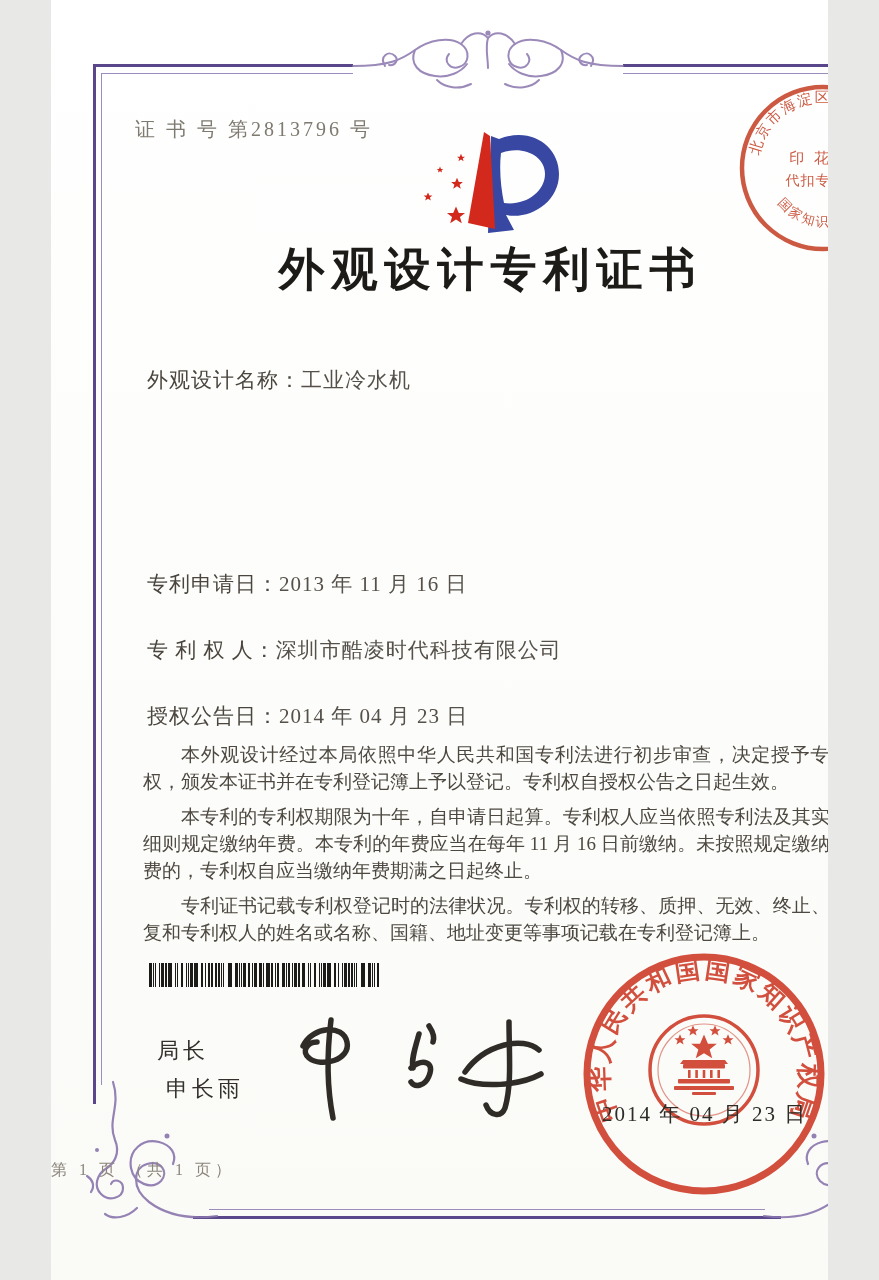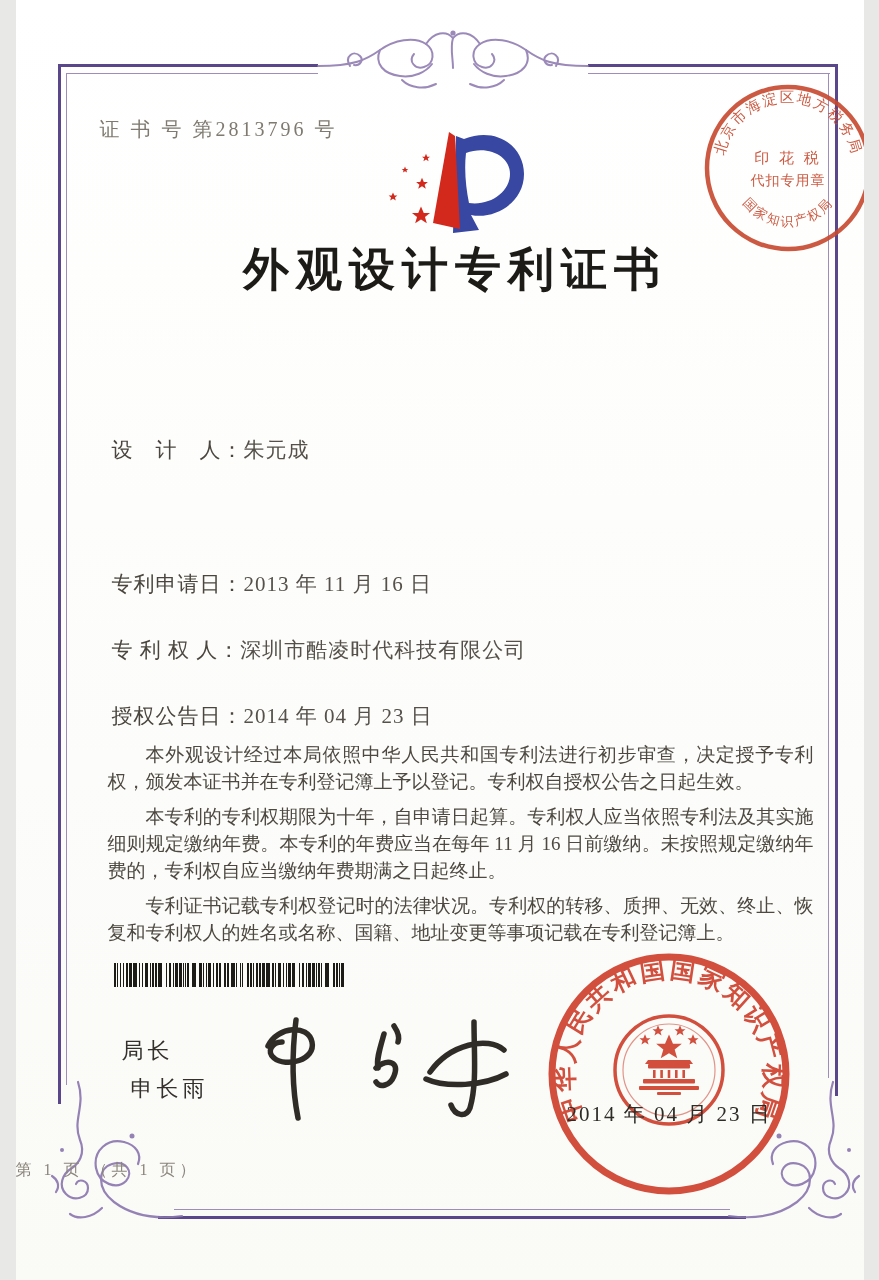--- a/index.html
+++ b/index.html
@@ -1,16 +1,16 @@
 <!DOCTYPE html>
 <html><head>
 <meta charset="utf-8">
 <style>
   html,body{margin:0;padding:0;background:#e8e8e6;}
-  .page{position:relative;width:848px;height:1280px;margin:0 auto;background:linear-gradient(180deg,#ffffff 0%,#fcfcfa 60%,#fafaf7 100%);overflow:hidden;font-family:"Liberation Serif","DejaVu Serif",serif;}
+  .page{position:relative;width:777px;height:1280px;margin:0 auto;background:linear-gradient(180deg,#ffffff 0%,#fcfcfa 60%,#fafaf7 100%);overflow:hidden;font-family:"Liberation Serif","DejaVu Serif",serif;}
   .abs{position:absolute;}
   .line{position:absolute;background:#59468b;}
   .line.thin{background:#9c8dbd;}
   .cert-no{position:absolute;left:84px;top:116px;font-size:20px;color:#7e7a70;letter-spacing:3px;}
   .title{position:absolute;left:0;top:239px;width:879px;text-align:center;font-size:46px;font-weight:bold;color:#1d1b18;letter-spacing:7px;margin:0;}
   .field{position:absolute;left:96px;font-size:21px;color:#4a463e;letter-spacing:1px;white-space:nowrap;}
   .field .fvalue{color:#55514a;}
   .body-text{position:absolute;left:92px;top:733px;width:706px;font-size:19px;line-height:27px;color:#4d4941;text-align:justify;}
   .body-text p{margin:8px 0 0 0;text-indent:2em;}
   .barcode{position:absolute;left:98px;top:963px;width:238px;height:24px;font-size:0;}
@@ -91,21 +91,21 @@
       <path transform="translate(50,32) scale(0.42)" d="M0,-10L2.94,-3.09L9.51,-3.09L4.19,1.18L6.12,7.64L0,3.8L-6.12,7.64L-4.19,1.18L-9.51,-3.09L-2.94,-3.09Z"></path>
       <path transform="translate(29,44) scale(0.34)" d="M0,-10L2.94,-3.09L9.51,-3.09L4.19,1.18L6.12,7.64L0,3.8L-6.12,7.64L-4.19,1.18L-9.51,-3.09L-2.94,-3.09Z"></path>
       <path transform="translate(46,58) scale(0.62)" d="M0,-10L2.94,-3.09L9.51,-3.09L4.19,1.18L6.12,7.64L0,3.8L-6.12,7.64L-4.19,1.18L-9.51,-3.09L-2.94,-3.09Z"></path>
       <path transform="translate(17,71) scale(0.46)" d="M0,-10L2.94,-3.09L9.51,-3.09L4.19,1.18L6.12,7.64L0,3.8L-6.12,7.64L-4.19,1.18L-9.51,-3.09L-2.94,-3.09Z"></path>
       <path transform="translate(45,90) scale(0.95)" d="M0,-10L2.94,-3.09L9.51,-3.09L4.19,1.18L6.12,7.64L0,3.8L-6.12,7.64L-4.19,1.18L-9.51,-3.09L-2.94,-3.09Z"></path>
     </g>
   </svg>
 
   <h1 class="title">外观设计专利证书</h1>
 
-  <div class="field" style="top:436px;"><span class="flabel">设　计　人：</span><span class="fvalue">朱元成</span></div>
+  <div class="field" style="top:366px;"><span class="flabel">外观设计名称：</span><span class="fvalue">工业冷水机</span></div>
   <div class="field" style="top:570px;"><span class="flabel">专利申请日：</span><span class="fvalue">2013 年 11 月 16 日</span></div>
   <div class="field" style="top:636px;"><span class="flabel">专 利 权 人：</span><span class="fvalue">深圳市酷凌时代科技有限公司</span></div>
   <div class="field" style="top:702px;"><span class="flabel">授权公告日：</span><span class="fvalue">2014 年 04 月 23 日</span></div>
 
   <div class="body-text">
     <p>本外观设计经过本局依照中华人民共和国专利法进行初步审查，决定授予专利权，颁发本证书并在专利登记簿上予以登记。专利权自授权公告之日起生效。</p>
     <p>本专利的专利权期限为十年，自申请日起算。专利权人应当依照专利法及其实施细则规定缴纳年费。本专利的年费应当在每年 11 月 16 日前缴纳。未按照规定缴纳年费的，专利权自应当缴纳年费期满之日起终止。</p>
     <p>专利证书记载专利权登记时的法律状况。专利权的转移、质押、无效、终止、恢复和专利权人的姓名或名称、国籍、地址变更等事项记载在专利登记簿上。</p>
   </div>
 

